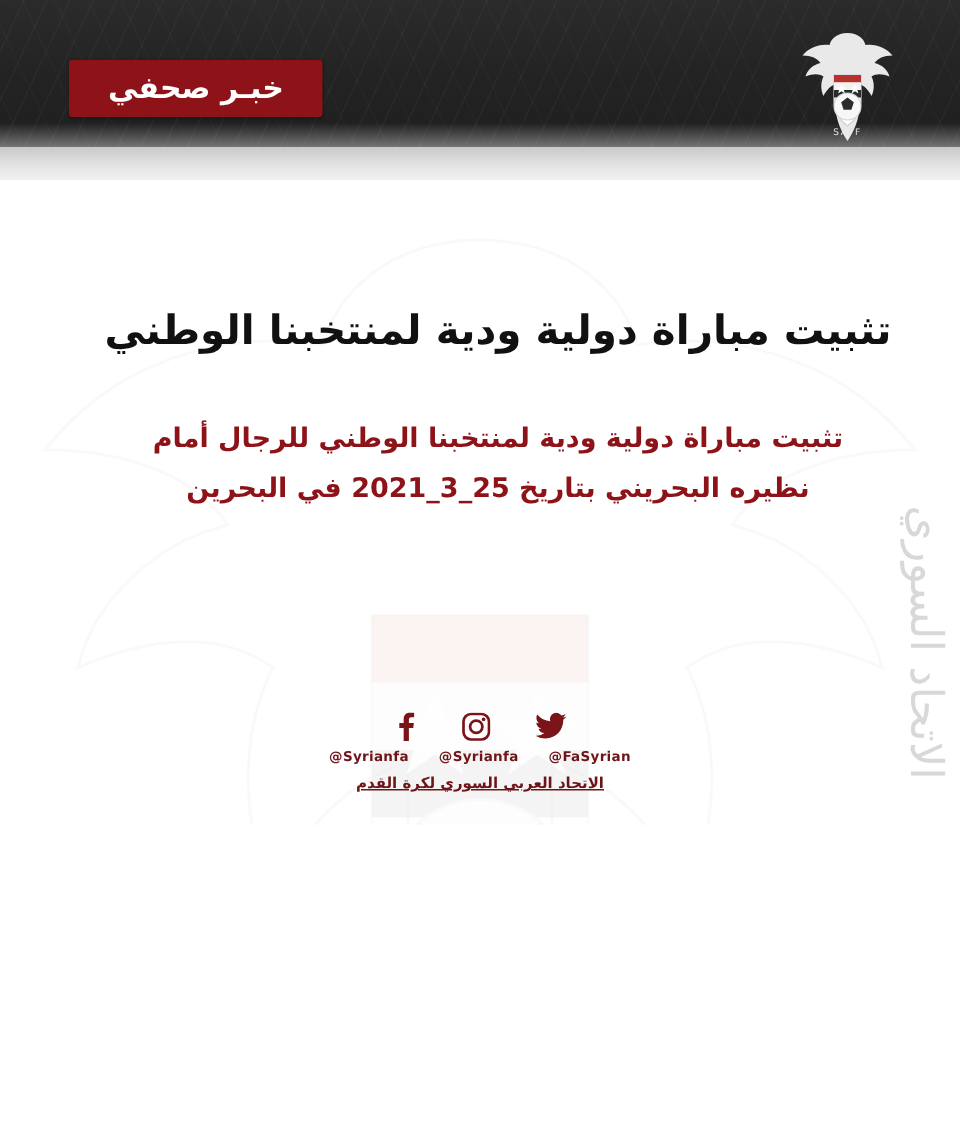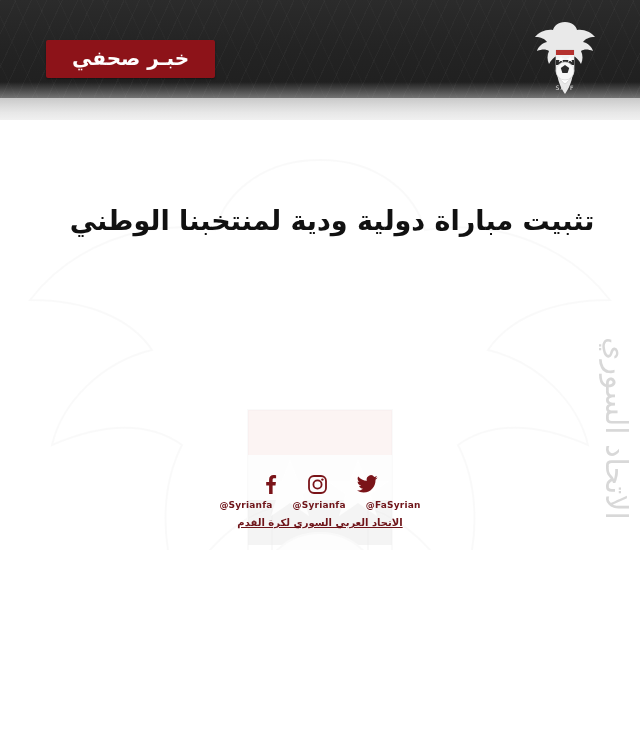--- a/index.html
+++ b/index.html
@@ -225,20 +225,24 @@
         <polygon points="348,320 356,341 379,341 360,354 367,376 348,363 329,376 336,354 317,341 340,341"></polygon>
       </g>
     </svg>
   </div>
   <div class="watermark-text">الاتحاد السوري</div>
 
   <div class="content">
     <h1 class="headline">
       <span>تثبيت مباراة دولية ودية لمنتخبنا الوطني</span><br>
     </h1>
+    <p class="subhead">
+      <span>تثبيت مباراة دولية ودية لمنتخبنا الوطني للرجال أمام</span><br>
+      <span>نظيره البحريني بتاريخ  25_3_2021 في البحرين</span>
+    </p>
   </div>
 
   <div class="footer">
     <div class="social-icons">
       <span>
         <svg width="15" height="19" viewBox="0 0 15 19" aria-hidden="true">
           <path d="M9.6 19V10.4h2.9l.4-3.4H9.6V4.9c0-1 .3-1.7 1.7-1.7h1.8V.2C12.8.1 11.7 0 10.5 0 7.9 0 6.1 1.6 6.1 4.5v2.5H3.2v3.4h2.9V19z" fill="#7a1419"></path>
         </svg>
       </span>
       <span>

